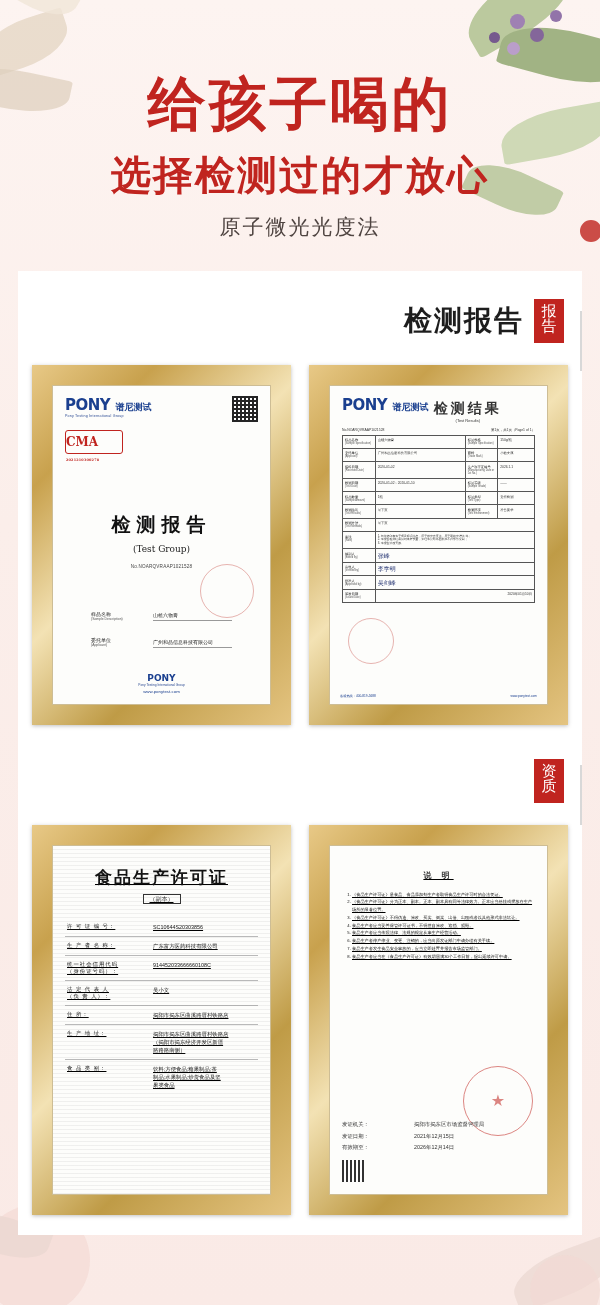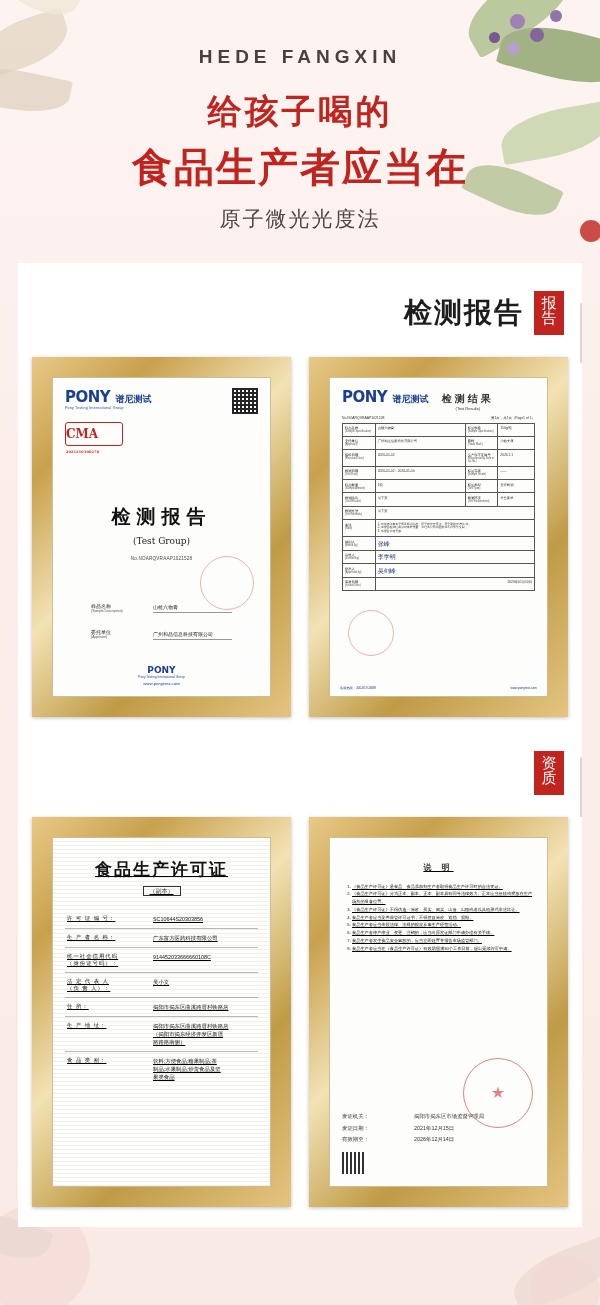--- a/index.html
+++ b/index.html
@@ -49,21 +49,21 @@
     z-index: 5;
   }
   .pinyin {
     font-size: 19px;
     letter-spacing: 5px;
     color: #4a3f3a;
     font-weight: 600;
   }
   .title-1 {
     margin-top: 22px;
-    font-size: 34px;
+    font-size: 58px;
     font-weight: bold;
     color: #c0241f;
     letter-spacing: 3px;
     line-height: 1.25;
     font-family: "DejaVu Sans", sans-serif;
   }
   .title-2 {
     margin-top: 8px;
     font-size: 40px;
     font-weight: bold;
@@ -273,21 +273,21 @@
   .cert-foot .pf-url { font-size: 4.4px; color: #1a3f8f; margin-top: 2px; }
   .round-seal {
     position: absolute;
     width: 54px; height: 54px;
     border: 1.2px solid #d06a64;
     border-radius: 50%;
     opacity: .5;
   }
 
   
-  .tbl-title { text-align: center; font-size: 10px; font-weight: bold; letter-spacing: 3px; margin-top: 4px; }
+  .tbl-title { text-align: center; font-size: 14px; font-weight: bold; letter-spacing: 3px; margin-top: 4px; }
   .tbl-title-en { text-align: center; font-size: 4px; color: #333; }
   .tbl-no { font-size: 3.4px; margin-top: 5px; display: flex; justify-content: space-between; }
   table.rep {
     width: 100%;
     border-collapse: collapse;
     margin-top: 3px;
     font-size: 3.3px;
   }
   table.rep td {
     border: .5px solid #555;
@@ -383,23 +383,22 @@
     <div class="berry" style="left:20px;bottom:30px;width:110px;height:110px;background:#f3d7d2;opacity:.75"></div>
     <div class="leaf" style="left:0px;bottom:90px;width:90px;height:38px;background:#e6d2cb;transform:rotate(20deg);opacity:.7"></div>
   </div>
 
   <div class="botanical" id="bot-br">
     <div class="leaf" style="right:10px;bottom:40px;width:110px;height:44px;background:#e7d4ce;transform:rotate(-20deg);opacity:.75"></div>
     <div class="berry" style="right:30px;bottom:10px;width:70px;height:70px;background:#f0d5cf;opacity:.7"></div>
   </div>
 
   <div class="header">
-    <div class="pinyin">HEDE FANGXIN</div>
     <div class="title-1">给孩子喝的</div>
-    <div class="title-2">食品生产者应当在</div>
+    <div class="title-2">选择检测过的才放心</div>
     <div class="sub-2">原子微光光度法</div>
   </div>
 
   <div class="panel">
 
     <div class="section-head">
       <div class="section-title">检测报告</div>
       <div class="section-badge">
         <span>报</span>
         <span>告</span>

